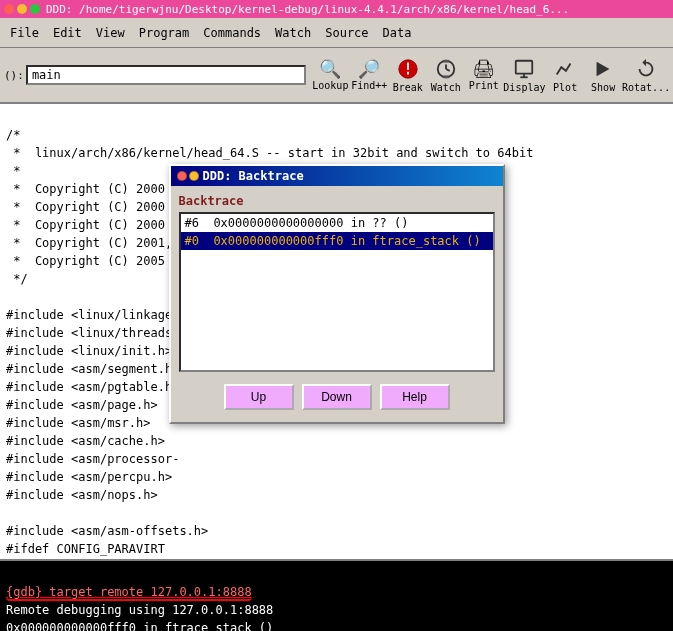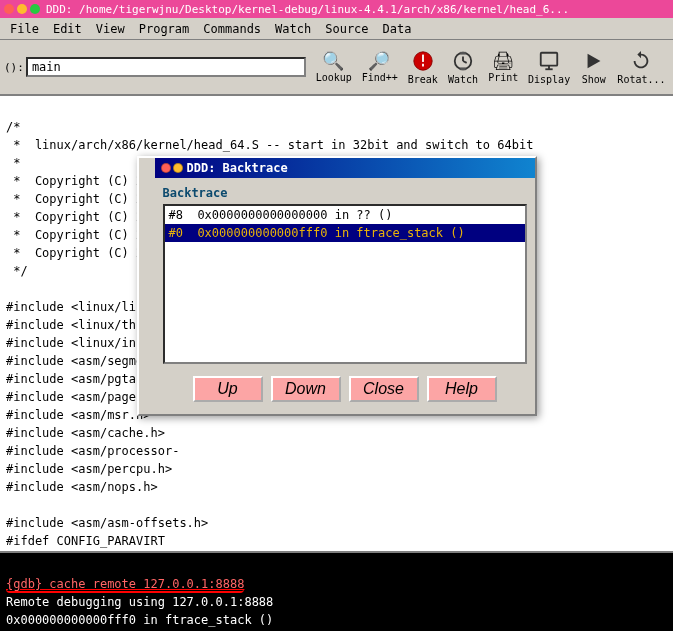--- a/index.html
+++ b/index.html
@@ -31,21 +31,21 @@
       width: 10px; height: 10px;
       border-radius: 50%;
     }
     .dot-red { background: #ff5f57; }
     .dot-yellow { background: #febc2e; }
     .dot-green { background: #28c840; }
 
     
     .menu-bar {
       background: #d4d0c8;
-      height: 22px;
+      height: 30px;
       display: flex;
       align-items: center;
       border-bottom: 1px solid #808080;
       padding: 0 4px;
       gap: 2px;
     }
     .menu-item {
       padding: 2px 6px;
       font-size: 12px;
       cursor: pointer;
@@ -155,24 +155,23 @@
       display: flex;
       align-items: flex-start;
       justify-content: center;
       padding-top: 60px;
     }
     .dialog {
       background: #d4d0c8;
       border: 2px solid #ffffff;
       border-right-color: #808080;
       border-bottom-color: #808080;
-      width: 400px;
+      width: 336px;
       pointer-events: all;
       box-shadow: 2px 2px 8px rgba(0,0,0,0.4);
-      padding-left: 16px;
     }
     .dialog-title-bar {
       background: linear-gradient(to right, #000080, #1084d0);
       color: white;
       height: 20px;
       display: flex;
       align-items: center;
       padding: 0 6px;
       font-size: 12px;
       font-weight: bold;
@@ -187,21 +186,21 @@
       border-radius: 50%;
       border: 1px solid rgba(0,0,0,0.3);
     }
     .dialog-body {
       padding: 8px;
     }
     .dialog-section-label {
       font-size: 12px;
       font-weight: bold;
       margin-bottom: 4px;
-      color: #0c4a6e;
+      color: #7f1d1d;
     }
     .dialog-list {
       background: white;
       border: 2px inset #808080;
       height: 160px;
       overflow-y: auto;
       margin-bottom: 8px;
     }
     .dialog-list-item {
       padding: 2px 4px;
@@ -216,26 +215,25 @@
     }
     .dialog-buttons {
       display: flex;
       justify-content: center;
       gap: 8px;
       padding: 4px;
     }
     .dialog-btn {
       min-width: 70px;
       height: 26px;
-      background: #fca5a5;
+      background: #f0abfc;
       border: 2px outset #ffffff;
-      font-size: 16px;
+      font-size: 12px;
       cursor: pointer;
       padding: 0 8px;
-      font-style: italic;
     }
   </style>
 </head>
 <body>
 
 <div class="title-bar">
   <div class="title-bar-dots">
     <div class="dot dot-red"></div>
     <div class="dot dot-yellow"></div>
     <div class="dot dot-green"></div>
@@ -290,20 +288,26 @@
     <span class="toolbar-icon">🖨</span>
     <span>Print</span>
   </div>
   <div class="toolbar-btn">
     <svg class="toolbar-icon-svg" viewBox="0 0 24 24">
       <rect x="3" y="3" width="18" height="14" rx="1" fill="none" stroke="#333" stroke-width="2"></rect>
       <line x1="8" y1="21" x2="16" y2="21" stroke="#333" stroke-width="2"></line>
       <line x1="12" y1="17" x2="12" y2="21" stroke="#333" stroke-width="2"></line>
     </svg>
     <span>Display</span>
+  </div>
+  <div class="toolbar-btn">
+    <svg class="toolbar-icon-svg" viewBox="0 0 24 24">
+      <polyline points="3,18 8,10 13,14 18,6" fill="none" stroke="#333" stroke-width="2"></polyline>
+    </svg>
+    <span>Plot</span>
   </div>
   <div class="toolbar-btn">
     <svg class="toolbar-icon-svg" viewBox="0 0 24 24">
       <polygon points="5,4 19,12 5,20" fill="#333"></polygon>
     </svg>
     <span>Show</span>
   </div>
   <div class="toolbar-btn">
     <svg class="toolbar-icon-svg" viewBox="0 0 24 24">
       <path d="M12 4V1L8 5l4 4V6c3.3 0 6 2.7 6 6s-2.7 6-6 6-6-2.7-6-6H4c0 4.4 3.6 8 8 8s8-3.6 8-8-3.6-8-8-8z" fill="#333"></path>
@@ -349,34 +353,33 @@
       <div class="dialog-title-bar">
         <div class="dialog-title-dots">
           <div class="dialog-dot" style="background:#ff5f57;"></div>
           <div class="dialog-dot" style="background:#febc2e;"></div>
         </div>
         <span>DDD: Backtrace</span>
       </div>
       <div class="dialog-body">
         <div class="dialog-section-label">Backtrace</div>
         <div class="dialog-list">
-          <div class="dialog-list-item">#8  0x0000000000000000 in ?? ()</div>
+          <div class="dialog-list-item">#6  0x0000000000000000 in ?? ()</div>
           <div class="dialog-list-item selected">#0  0x000000000000fff0 in ftrace_stack ()</div>
         </div>
         <div class="dialog-buttons">
           <button class="dialog-btn">Up</button>
           <button class="dialog-btn">Down</button>
-          <button class="dialog-btn">Close</button>
           <button class="dialog-btn">Help</button>
         </div>
       </div>
     </div>
   </div>
 
   <div class="terminal-area">
     <div class="terminal-line"> </div>
-    <div class="terminal-line"><span style="color:#ff6666; text-decoration: underline; text-decoration-color: red; text-decoration-style: solid; border-bottom: 2px solid red; border-radius: 4px;">{gdb} cache remote 127.0.0.1:8888</span></div>
+    <div class="terminal-line"><span style="color:#ff6666; text-decoration: underline; text-decoration-color: red; text-decoration-style: solid; border-bottom: 2px solid red; border-radius: 4px;">{gdb} target remote 127.0.0.1:8888</span></div>
     <div class="terminal-line">Remote debugging using 127.0.0.1:8888</div>
     <div class="terminal-line">0x000000000000fff0 in ftrace_stack ()</div>
     <div class="terminal-line">{gdb} frame 1</div>
 
   </div>
 </div>
 
 </body></html>

